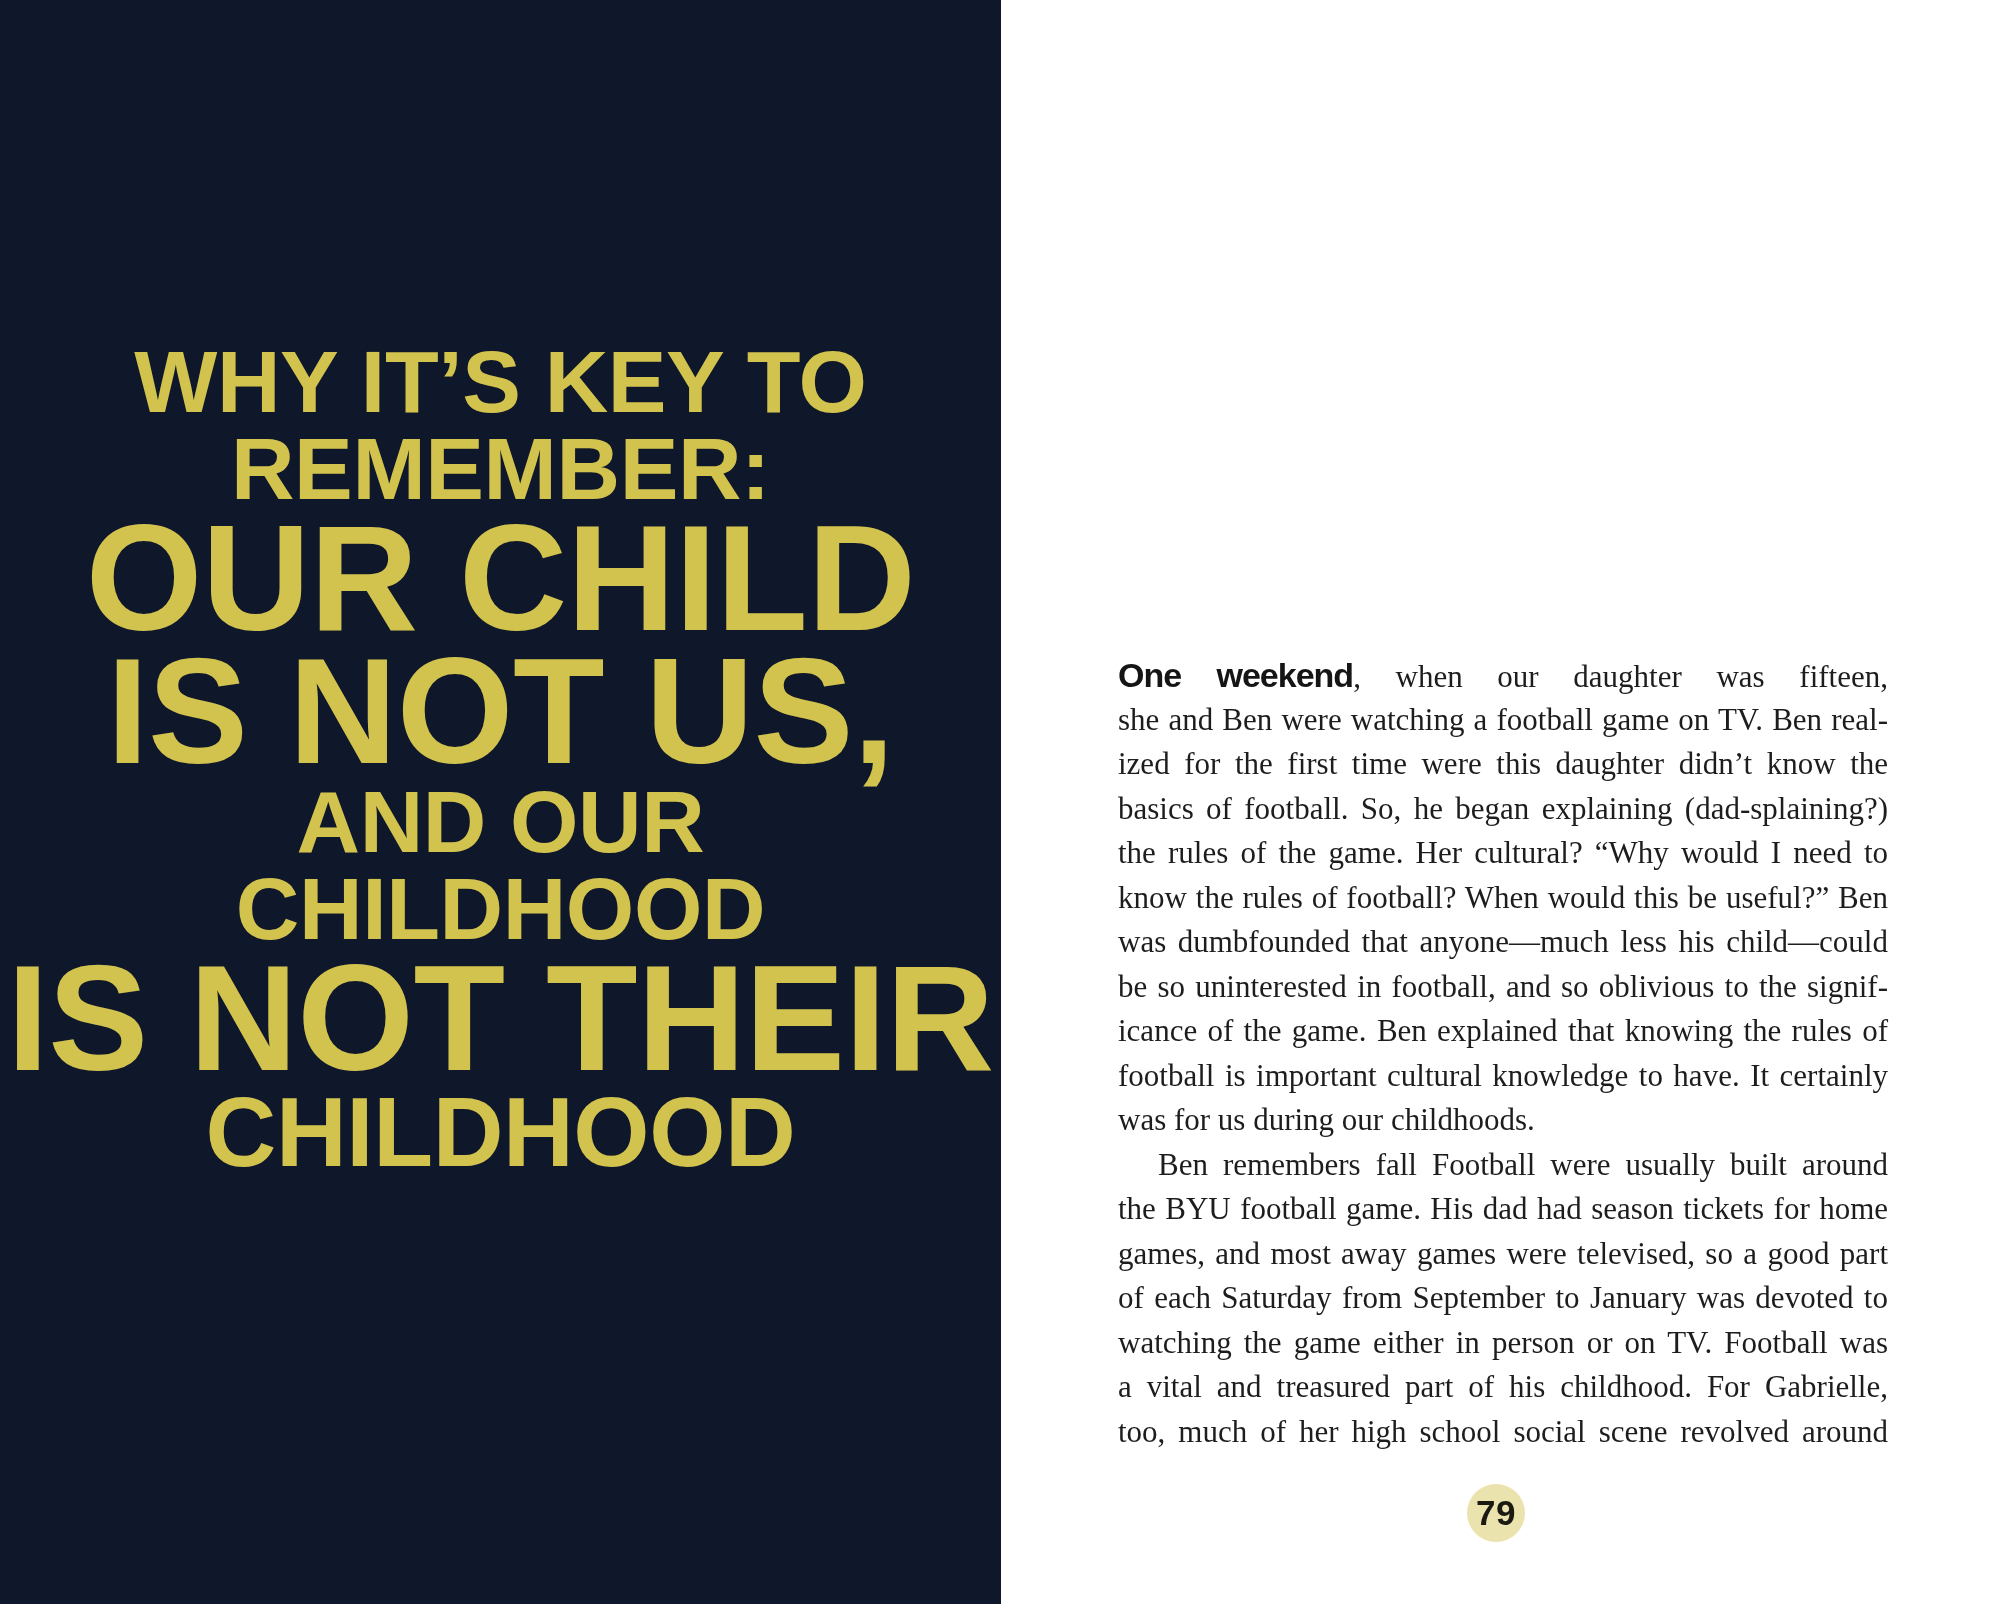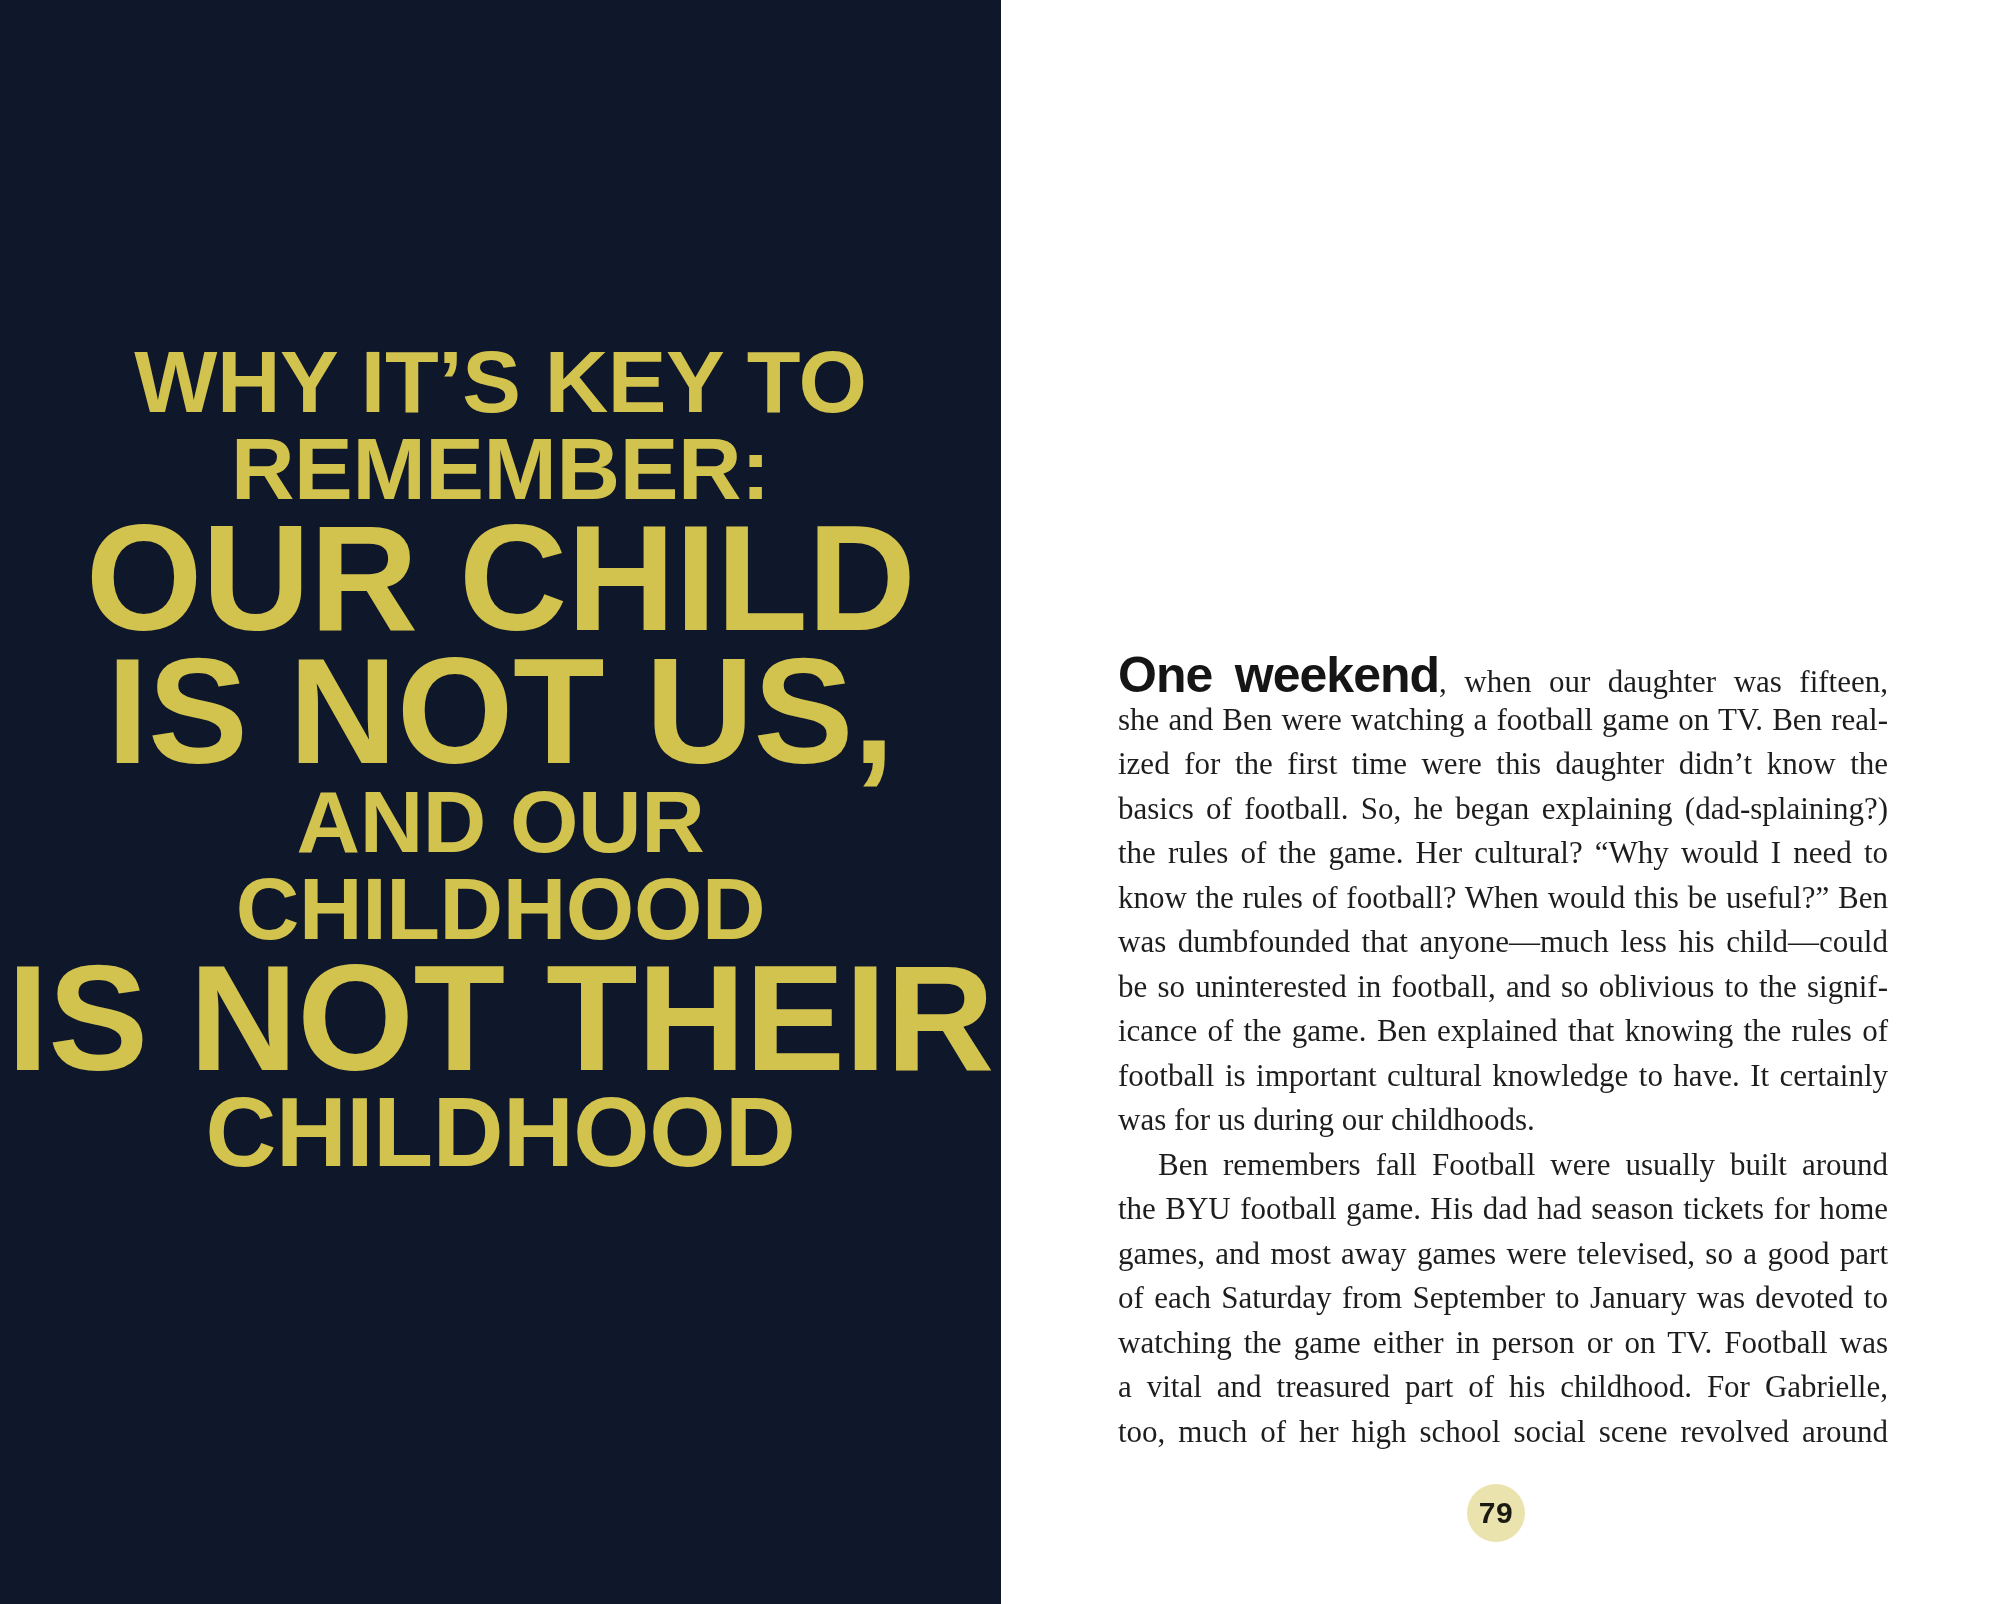--- a/index.html
+++ b/index.html
@@ -56,40 +56,40 @@
     white-space: normal;
   }
   .body-line.flush-left {
     text-align: center;
     text-align-last: left;
   }
   .body-line.indented { text-indent: 40px; }
   .opener {
     font-family: "Liberation Sans", sans-serif;
     font-weight: bold;
-    font-size: 50px;
+    font-size: 34px;
     letter-spacing: -1px;
     line-height: 44.5px;
     color: #151515;
   }
   #page-badge {
     position: absolute;
     left: 466px;  
     top: 1484px;
     width: 58px; height: 58px;
     border-radius: 50%;
     background: #eae3ae;
     display: flex;
     align-items: center;
     justify-content: center;
   }
   #page-badge span {
     font-family: "Liberation Sans", sans-serif;
     font-weight: bold;
-    font-size: 30px;
+    font-size: 35px;
     color: #1b1a12;
     letter-spacing: 0.5px;
   }
 </style>
 </head>
 <body>
 
 <div id="spread">
 
   <div id="left-page" style="background: #0f172a;">

